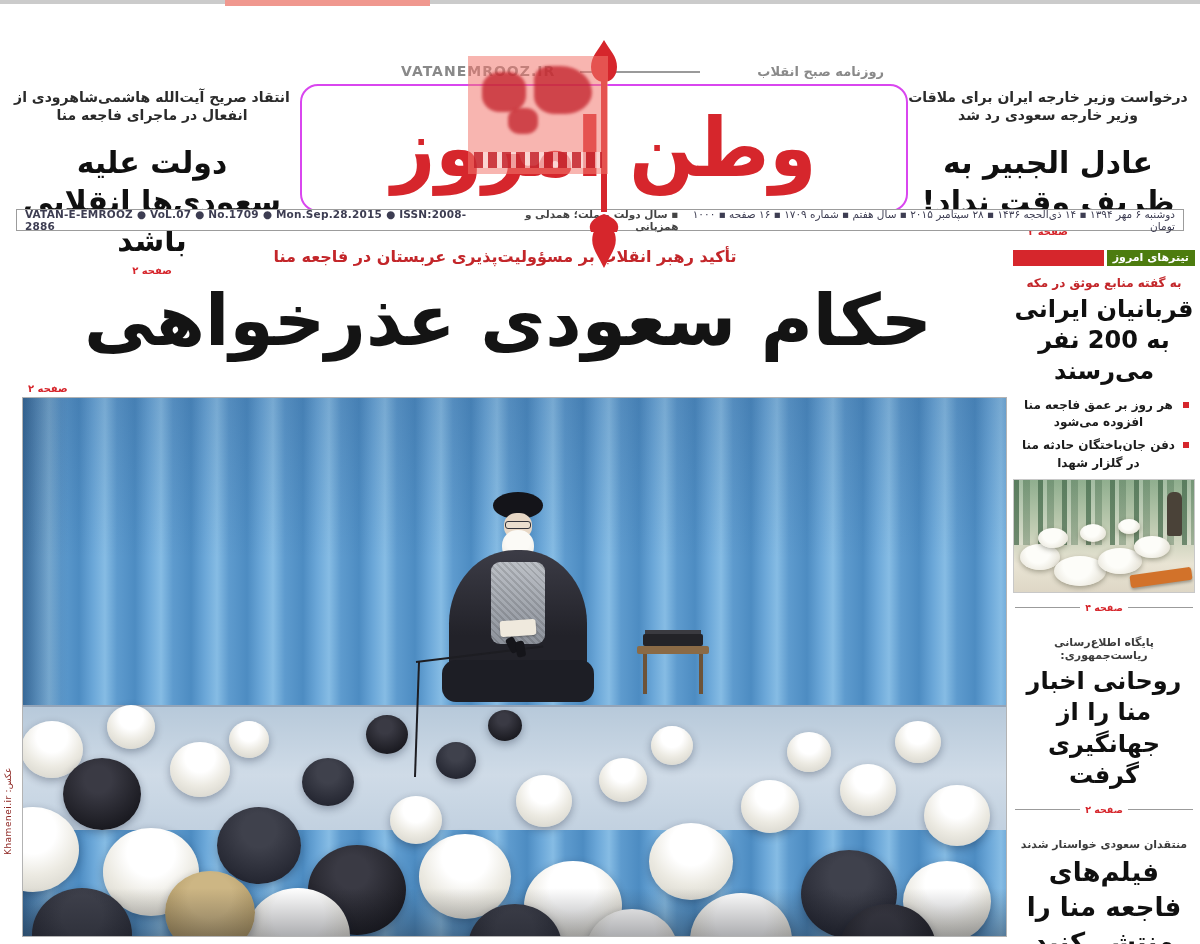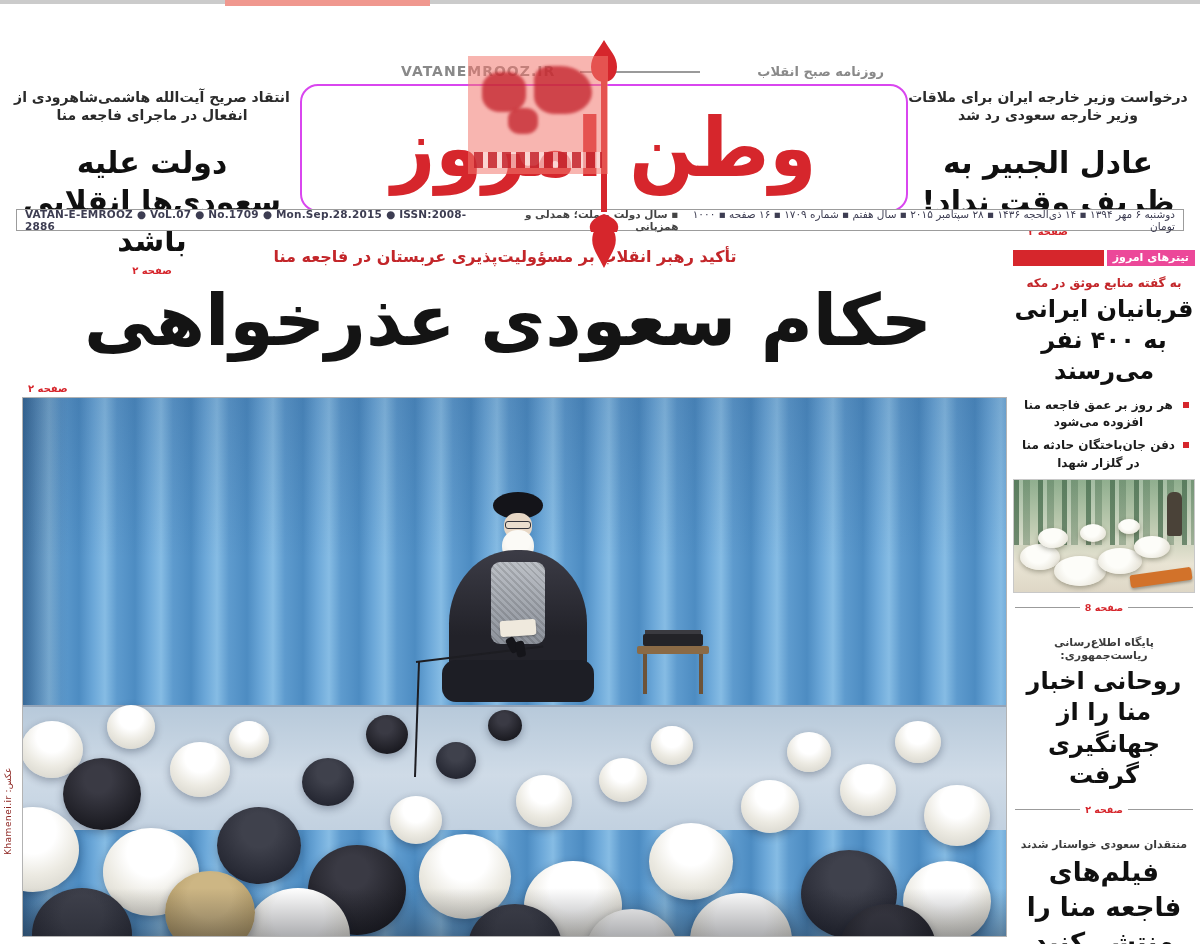--- a/index.html
+++ b/index.html
@@ -99,21 +99,21 @@
   .head{position:absolute;border-radius:50%;box-shadow:0 3px 9px rgba(10,20,40,.32);}
   .crowd-base{position:absolute;left:0;right:0;bottom:0;height:9%;z-index:6;
               background:linear-gradient(180deg,rgba(20,22,30,0),rgba(20,22,30,.35));}
   .photo-credit{position:absolute;left:3px;top:768px;height:120px;writing-mode:vertical-rl;
                 transform:rotate(180deg);font-size:9px;color:#8d2420;direction:rtl;letter-spacing:.5px;}
 
   
   .sidebar{position:absolute;left:1013px;top:250px;width:182px;direction:rtl;text-align:center;
            display:flex;flex-direction:column;}
   .sb-header{display:flex;align-items:stretch;height:16px;margin-bottom:8px;}
-  .sb-header-label{background:#ec4899;color:#fff;font-size:11px;font-weight:bold;line-height:16px;
+  .sb-header-label{background:#4d7c0f;color:#fff;font-size:11px;font-weight:bold;line-height:16px;
                    padding:0 6px;white-space:nowrap;}
   .sb-header-bar{flex:1;background:#d6262c;margin-right:3px;}
   .sb-kicker-red{color:#c3262a;font-size:12px;font-weight:bold;margin:2px 0 4px;}
   .sb-kicker{color:#3c3c3c;font-size:11px;font-weight:bold;margin:16px 0 4px;}
   .sb-headline{font-size:24px;font-weight:bold;color:#101010;line-height:1.3;margin:0 0 6px;}
   .sb-headline.heavy{font-size:26px;line-height:1.35;}
   .sb-bullet{display:flex;align-items:flex-start;justify-content:center;gap:5px;
              font-size:12px;font-weight:bold;color:#1c1c1c;line-height:1.45;margin:3px 6px;}
   .sq{flex:0 0 auto;width:6px;height:6px;background:#d6262c;margin-top:5px;}
   .sb-divider{display:flex;align-items:center;gap:5px;color:#d6262c;font-size:9.5px;font-weight:bold;
@@ -251,21 +251,21 @@
 
   <div class="photo-credit">عکس: Khamenei.ir</div>
 
   <aside class="sidebar">
     <div class="sb-header">
       <span class="sb-header-label">تیترهای امروز</span>
       <span class="sb-header-bar"></span>
     </div>
 
     <div class="sb-kicker-red">به گفته منابع موثق در مکه</div>
-    <div class="sb-headline">قربانیان ایرانی به ۴۰۰ نفر می‌رسند</div>
+    <div class="sb-headline">قربانیان ایرانی به 200 نفر می‌رسند</div>
     <div class="sb-bullet">
       <span class="sq"></span>
       <span>هر روز بر عمق فاجعه منا افزوده می‌شود</span>
     </div>
     <div class="sb-bullet">
       <span class="sq"></span>
       <span>دفن جان‌باختگان حادثه منا در گلزار شهدا</span>
     </div>
 
     <div class="sb-photo">
@@ -274,21 +274,21 @@
       <div class="pilgrim" style="left:6px;bottom:22px;width:40px;height:26px;"></div>
       <div class="pilgrim" style="left:40px;bottom:6px;width:52px;height:30px;"></div>
       <div class="pilgrim" style="left:84px;bottom:18px;width:44px;height:26px;"></div>
       <div class="pilgrim" style="left:120px;bottom:34px;width:36px;height:22px;"></div>
       <div class="pilgrim" style="left:24px;bottom:44px;width:30px;height:20px;"></div>
       <div class="pilgrim" style="left:66px;bottom:50px;width:26px;height:18px;"></div>
       <div class="pilgrim" style="left:104px;bottom:58px;width:22px;height:15px;"></div>
       <div class="stretcher"></div>
     </div>
     <div class="sb-divider">
-        <span>صفحه 8</span>
+        <span>صفحه ۴</span>
       </div>
 
     <div class="sb-kicker">پایگاه اطلاع‌رسانی ریاست‌جمهوری:</div>
     <div class="sb-headline">روحانی اخبار منا را از جهانگیری گرفت</div>
     <div class="sb-divider">
         <span>صفحه ۲</span>
       </div>
 
     <div class="sb-kicker">منتقدان سعودی خواستار شدند</div>
     <div class="sb-headline heavy">فیلم‌های فاجعه منا را منتشر کنید</div>

